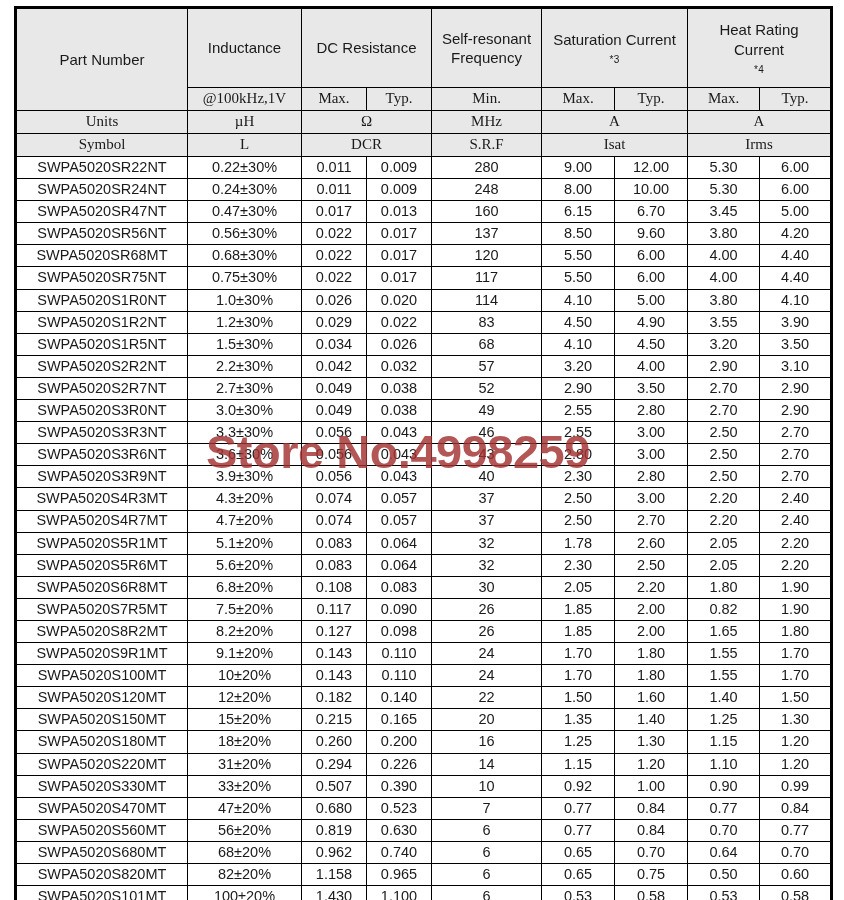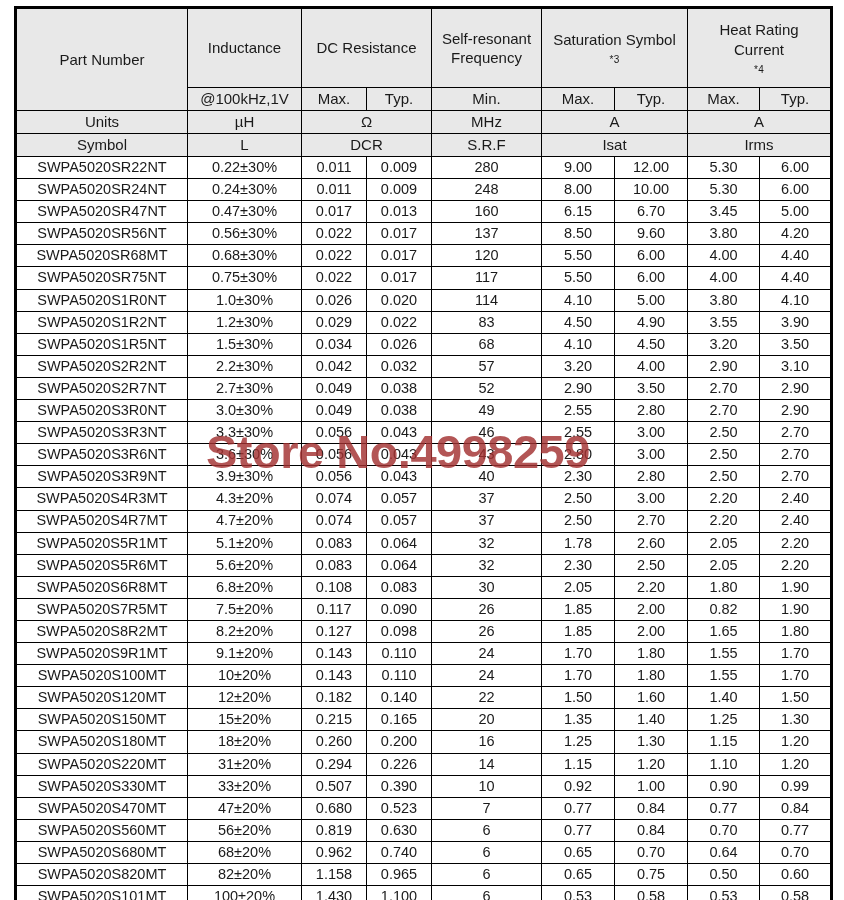--- a/index.html
+++ b/index.html
@@ -52,20 +52,21 @@
     font-size: 15px;
   }
 
   tr.hdr-main td {
     height: 78px;
   }
   tr.hdr-sub td,
   tr.hdr-units td,
   tr.hdr-symbol td {
     height: 22px;
+    font-family: Liberation Serif, serif;
   }
 
   
   td.grp {
     border-left: 3px solid #000000;
   }
   td.grp-r {
     border-right: 3px solid #000000;
   }
 
@@ -142,21 +143,21 @@
         <td class="grp">Inductance</td>
         <td colspan="2" class="grp">DC Resistance</td>
         <td class="grp">
           <div class="hdr-stack">
             <span>Self-resonant</span>
             <span>Frequency</span>
           </div>
         </td>
         <td colspan="2" class="grp">
           <div class="hdr-stack">
-            <span>Saturation Symbol</span>
+            <span>Saturation Current</span>
             <span class="hdr-foot">*3</span>
           </div>
         </td>
         <td colspan="2" class="grp grp-r">
           <div class="hdr-stack">
             <span>Heat Rating</span>
             <span>Current</span>
             <span class="hdr-foot">*4</span>
           </div>
         </td>

